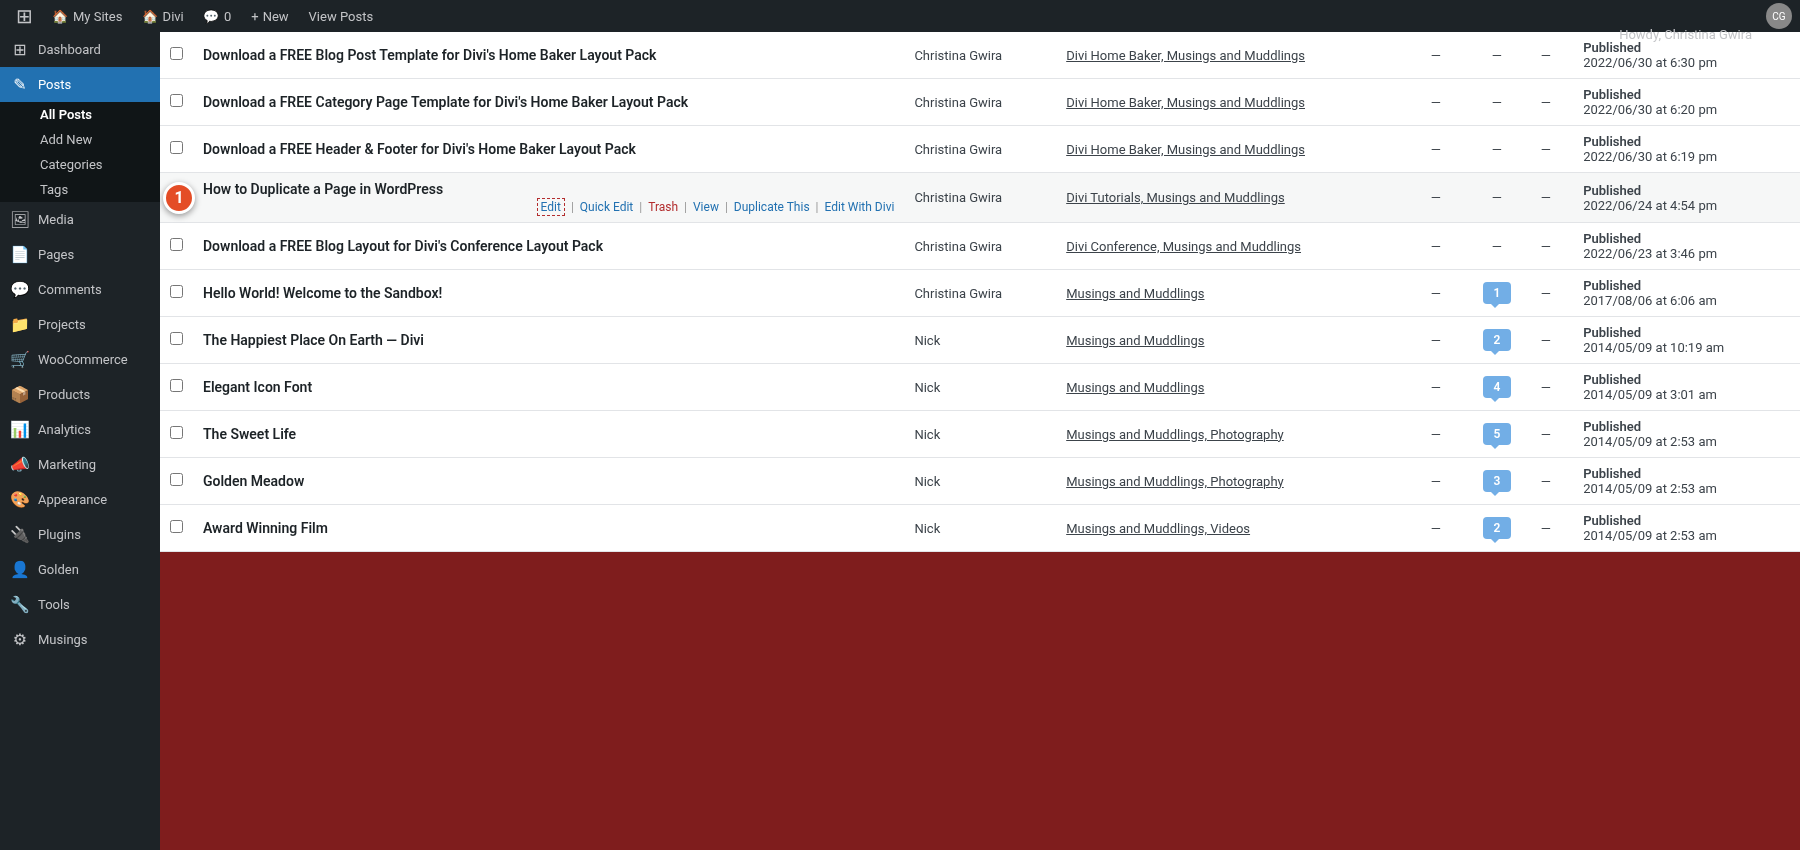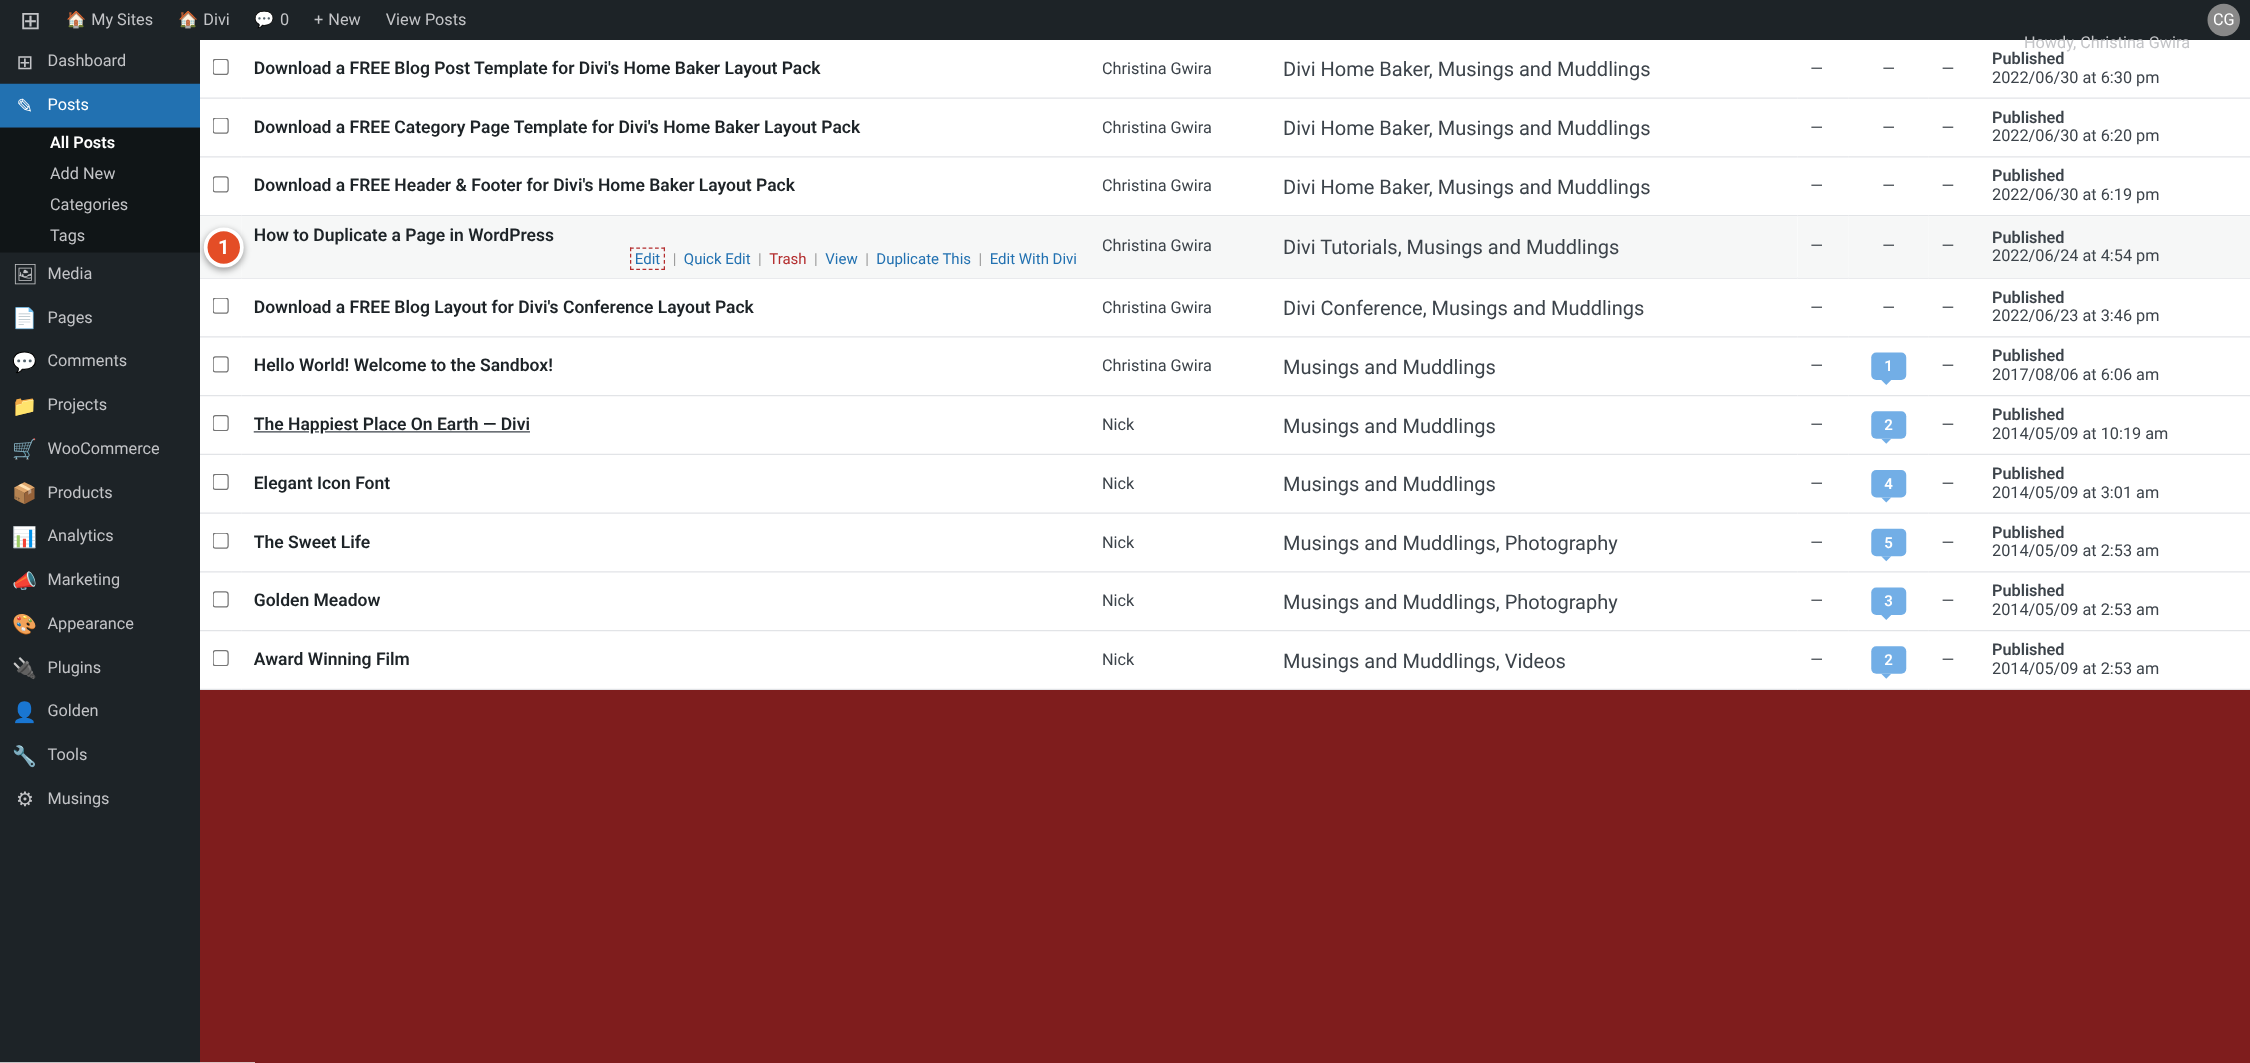--- a/index.html
+++ b/index.html
@@ -19,21 +19,21 @@
     }
     .top-bar-item {
       display: flex; align-items: center; gap: 4px;
       padding: 0 8px; height: 32px; cursor: pointer;
       color: #c3c4c7; font-size: 13px;
       text-decoration: none;
     }
     .top-bar-new { display: flex; align-items: center; gap: 4px; padding: 0 8px; height: 32px; cursor: pointer; color: #c3c4c7; font-size: 13px; }
     .top-bar-right { margin-left: auto; color: #c3c4c7; font-size: 13px; display: flex; align-items: center; gap: 6px; }
     .howdy { padding: 0 8px; margin-top: 36px; }
-    .avatar-circle { width: 26px; height: 26px; border-radius: 50%; background: #888; display: inline-flex; align-items: center; justify-content: center; color: #fff; font-size: 13px; }
+    .avatar-circle { width: 26px; height: 26px; border-radius: 50%; background: #888; display: inline-flex; align-items: center; justify-content: center; color: #fff; font-size: 10px; }
 
     
     #main-layout { display: flex; flex: 1; overflow: hidden; }
 
     
     #sidebar {
       width: 160px;
       background: #1d2327;
       color: #c3c4c7;
       overflow-y: auto;
@@ -70,21 +70,21 @@
     .posts-table tr.hovered-row { background: #f6f7f7; }
     .posts-table td { padding: 8px 10px; vertical-align: middle; color: #3c434a; }
     .post-title-link { color: #1d2327; font-size: 14px; font-weight: 600; text-decoration: none; cursor: pointer; }
     .post-row-actions { font-size: 12px; margin-top: 3px; display: none; text-align: right; }
     tr:hover .post-row-actions, tr.hovered-row .post-row-actions { display: block; }
     .row-action-link { color: #2271b1; text-decoration: none; cursor: pointer; }
     .row-action-trash { color: #b32d2e; text-decoration: none; cursor: pointer; }
     .row-action-sep { color: #999; margin: 0 3px; }
     .checkbox-cell { width: 28px; text-align: center; }
     .author-cell { color: #2271b1; cursor: pointer; }
-    .category-cell { color: #2271b1; cursor: pointer; font-size: 16px; }
+    .category-cell { color: #2271b1; cursor: pointer; font-size: 13px; text-decoration: underline; }
     .date-cell { color: #646970; font-size: 13px; }
     .date-status { font-weight: 600; color: #3c434a; }
     .dash-cell { color: #3c434a; }
 
     
     .comment-bubble {
       display: inline-flex; align-items: center; justify-content: center;
       background: #72aee6; color: #fff; border-radius: 4px;
       width: 28px; height: 22px; font-size: 12px; font-weight: 600;
       position: relative; cursor: pointer;
@@ -303,21 +303,21 @@
             <td class="dash-cell">—</td>
             <td style="text-align: center;"><div class="comment-bubble">1</div></td>
             <td class="dash-cell">—</td>
             <td class="date-cell">
               <div class="date-status">Published</div>
               <div>2017/08/06 at 6:06 am</div>
             </td>
           </tr>
           <tr style="position: relative;">
             <td class="checkbox-cell"><input type="checkbox" style=""></td>
-            <td style="position: relative; text-decoration: underline;"><a class="post-title-link" href="#">The Happiest Place On Earth — Divi</a></td>
+            <td style="position: relative;"><a class="post-title-link" href="#">The Happiest Place On Earth — Divi</a></td>
             <td class="author-cell">Nick</td>
             <td class="category-cell">Musings and Muddlings</td>
             <td class="dash-cell">—</td>
             <td style="text-align: center;"><div class="comment-bubble">2</div></td>
             <td class="dash-cell">—</td>
             <td class="date-cell">
               <div class="date-status">Published</div>
               <div>2014/05/09 at 10:19 am</div>
             </td>
           </tr>

